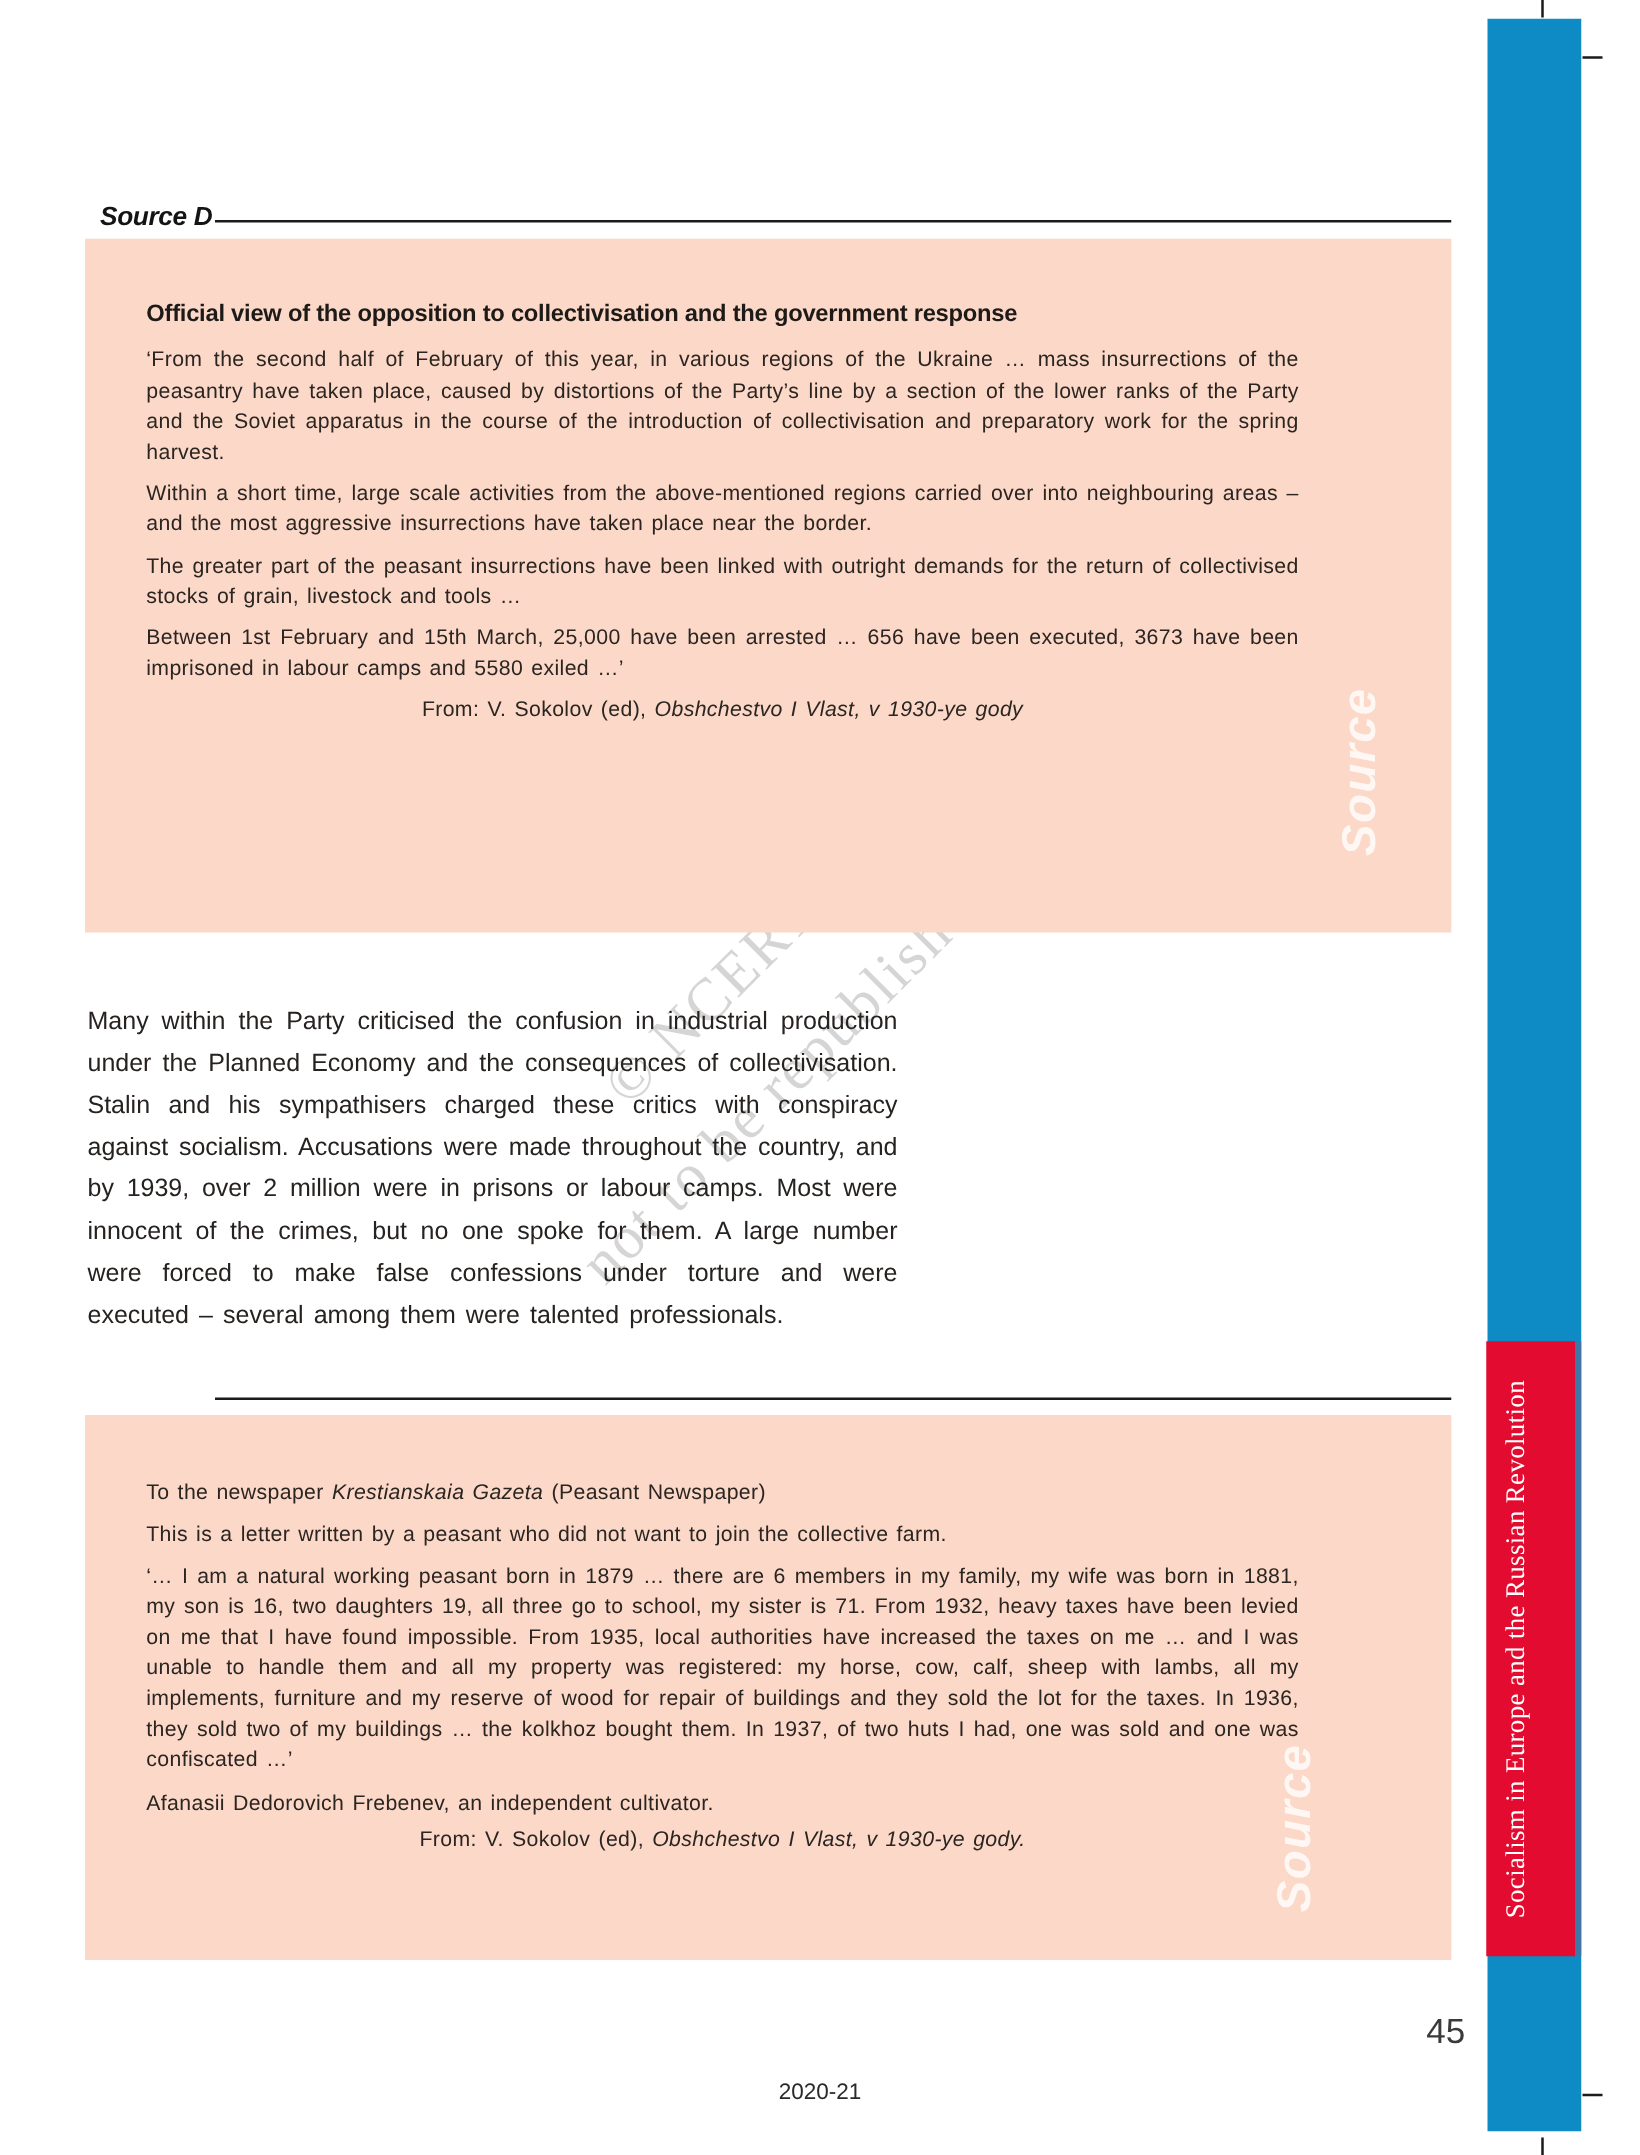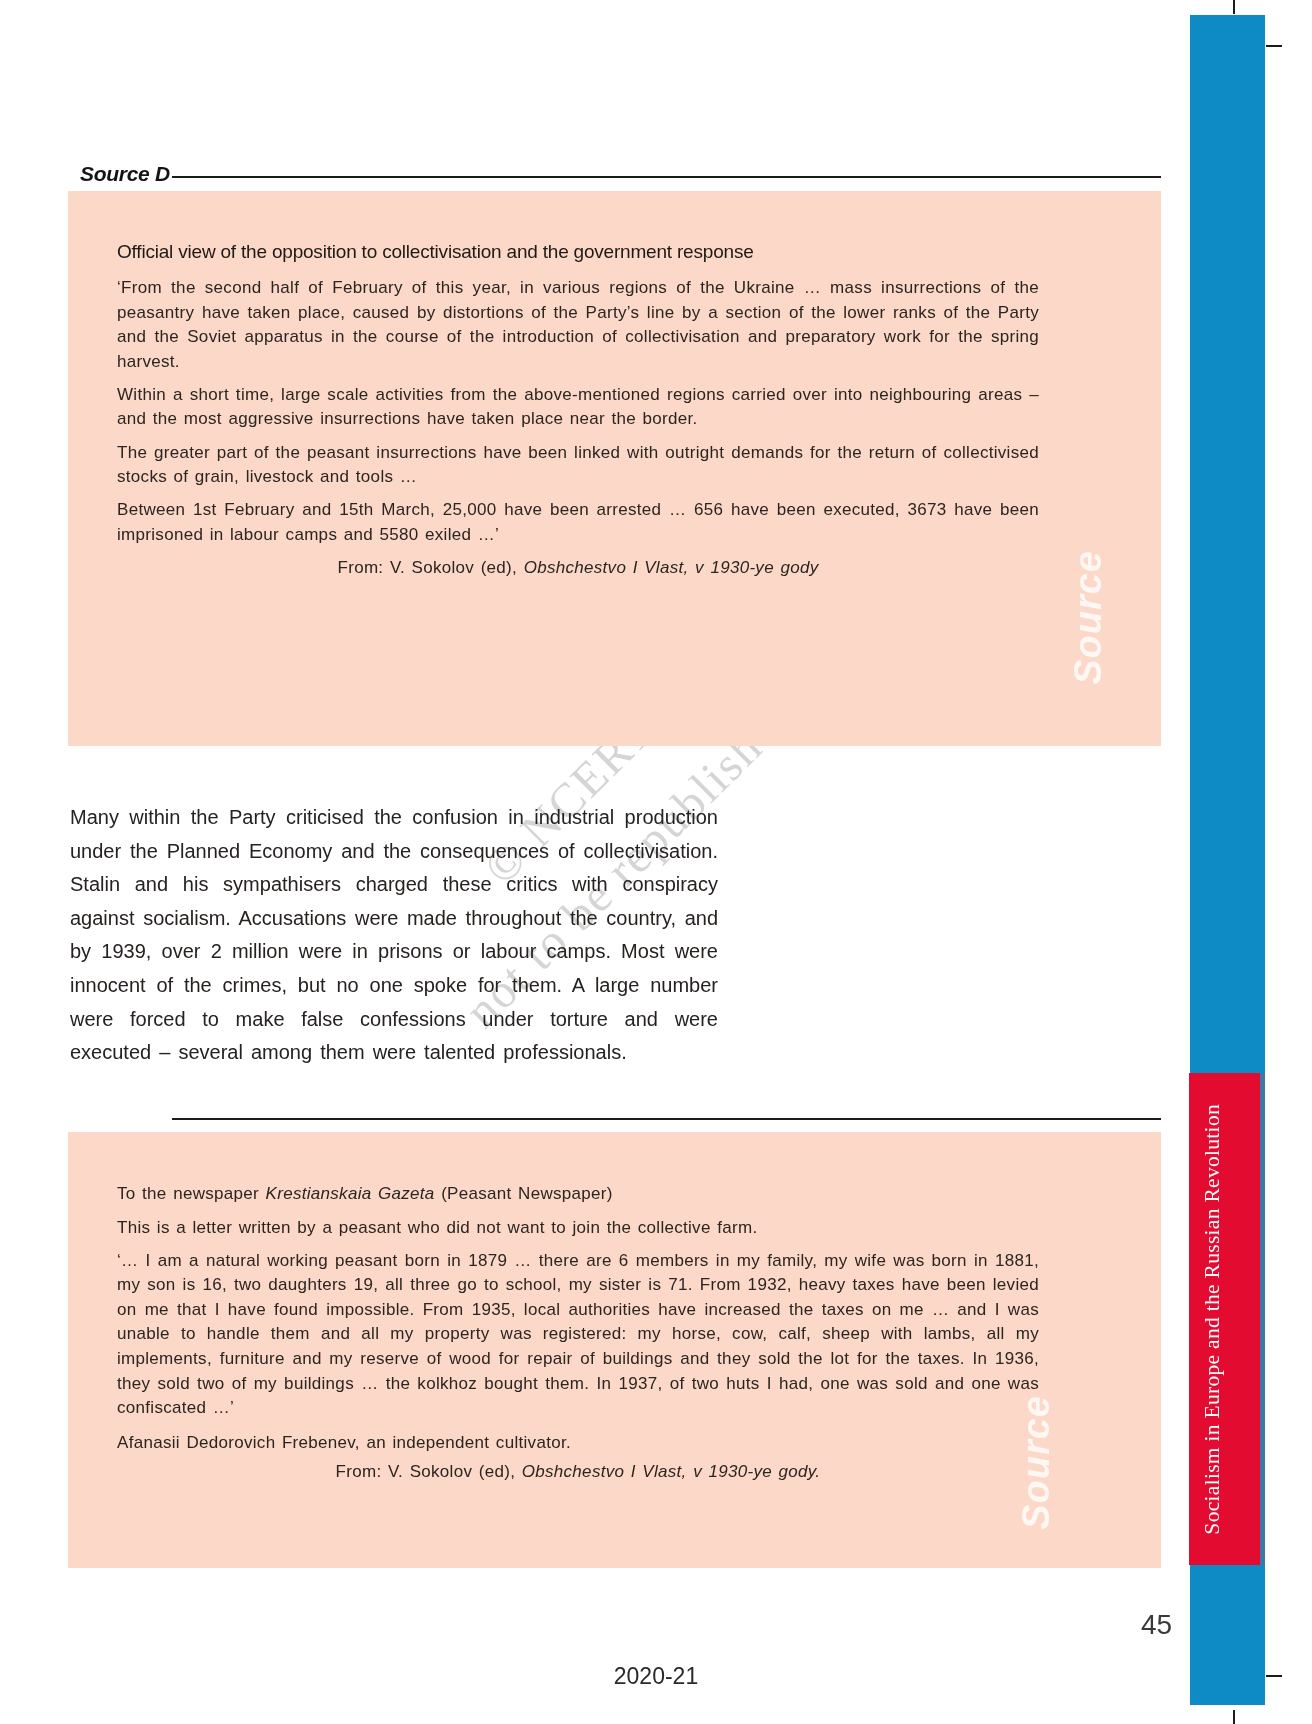--- a/index.html
+++ b/index.html
@@ -35,21 +35,21 @@
   .pink-box{
     position:absolute;left:68px;width:1093px;background:var(--pink,#fbd8c7);
     box-sizing:border-box;padding:50px 122px 0 49px;color:#2b2522;
   }
   .pink-box p{
     margin:0 0 8.5px 0;font-size:17px;line-height:24.6px;text-align:justify;
     letter-spacing:.3px;word-spacing:1.5px;
   }
   .pink-box p.nojust{text-align:center;}
   .box-heading{
-    font-weight:normal;font-size:19px;line-height:22px;margin:0 0 13px 0;
+    font-weight:bold;font-size:19px;line-height:22px;margin:0 0 13px 0;
     color:#1e1a18;letter-spacing:-0.2px;text-align:left;
   }
   .vert-source{position:absolute;width:60px;display:flex;align-items:center;justify-content:center;}
   .vert-source span{
     writing-mode:vertical-rl;transform:rotate(180deg);
     font-style:italic;font-weight:bold;font-size:38px;
     color:rgba(255,255,255,0.78);letter-spacing:1px;white-space:nowrap;
   }
   
   #body-para{
@@ -59,21 +59,21 @@
   }
   
   #watermark{
     position:absolute;left:320px;top:742px;width:560px;text-align:center;
     transform:rotate(-45deg);transform-origin:center center;
     font-family:"Liberation Serif",serif;font-size:48px;line-height:88px;
     color:rgba(168,168,168,0.48);letter-spacing:2px;white-space:nowrap;pointer-events:none;
   }
   
   #page-number{position:absolute;left:1141px;top:1609px;font-size:28px;color:#3a3a3a;}
-  #footer-year{position:absolute;left:0;top:1663px;width:1312px;text-align:center;font-size:23px;color:#2a2a2a;}
+  #footer-year{position:absolute;left:0;top:1663px;width:1312px;text-align:center;font-size:18px;color:#2a2a2a;}
   i{font-style:italic;}
 </style>
 </head>
 <body style="--pink: #fbd8c7; --blue: #0e8bc4; --red: #e30b2f;">
 
 <div class="cropmark" id="cm-top-v"></div>
 <div class="cropmark" id="cm-top-h"></div>
 <div class="cropmark" id="cm-bot-h"></div>
 <div class="cropmark" id="cm-bot-v"></div>
 

